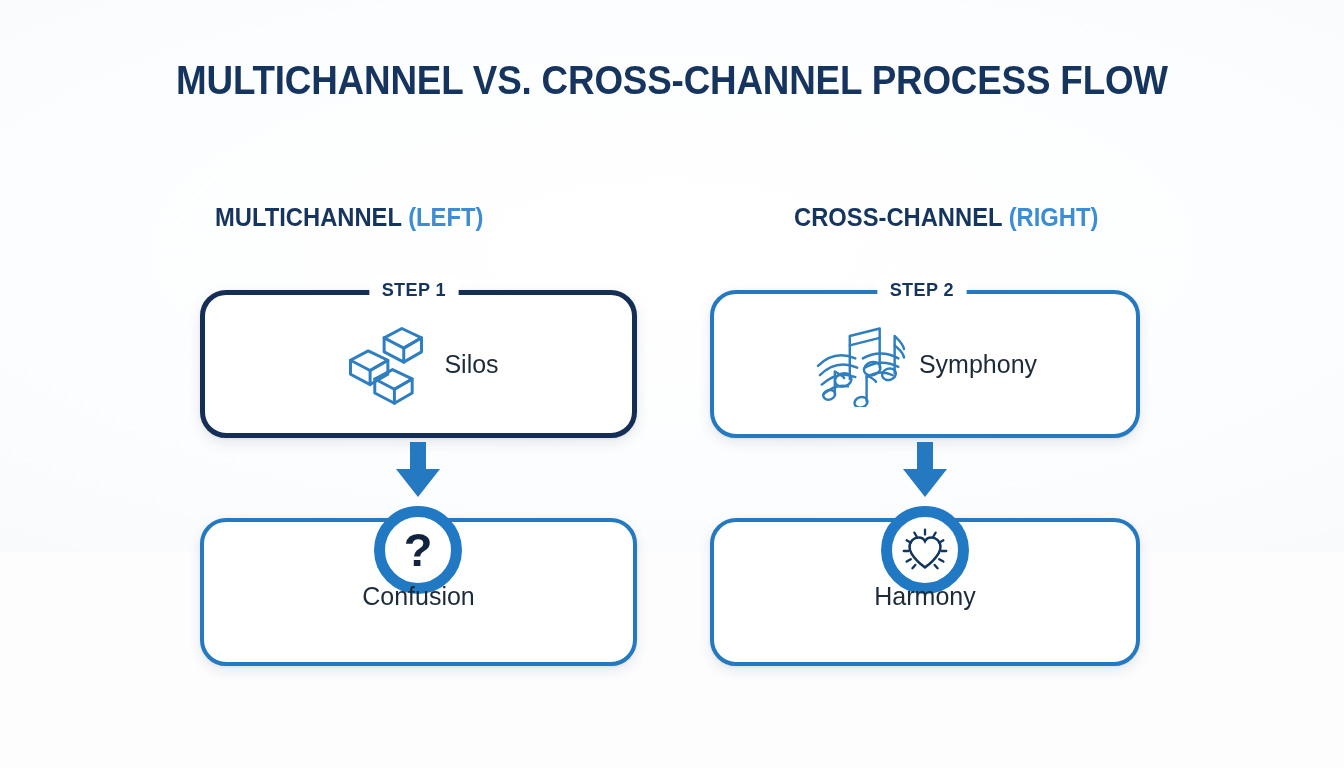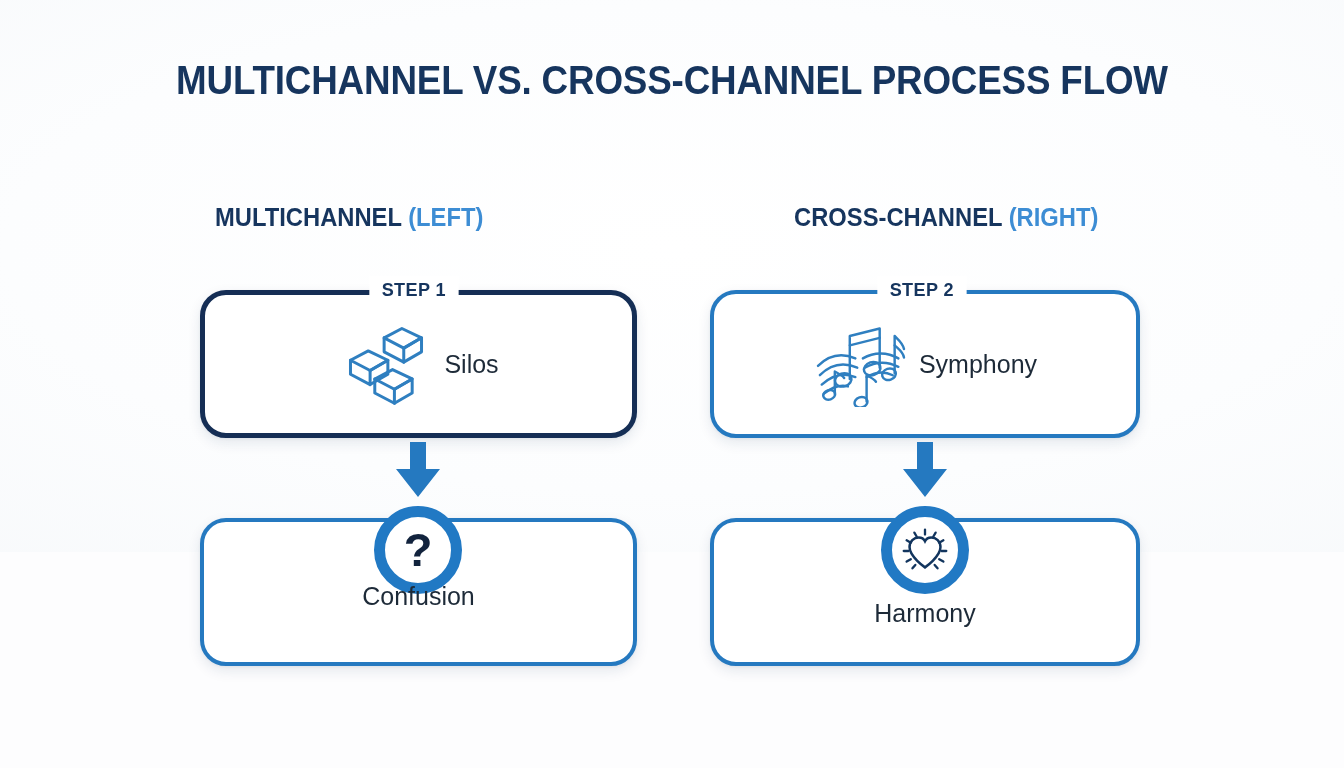--- a/index.html
+++ b/index.html
@@ -129,21 +129,21 @@
   
   .card-label-bottom {
     position: absolute;
     width: 437px;
     text-align: center;
     font-size: 25px;
     color: #1d2a38;
     top: 582px;
   }
   #label-bottom-left  { left: 200px; width: 437px; }
-  #label-bottom-right { left: 710px; width: 430px; margin-top: 17px; }
+  #label-bottom-right { left: 710px; width: 430px; }
 
   
   .arrow {
     position: absolute;
     width: 46px;
     height: 56px;
   }
   #arrow-left  { left: 395px; top: 442px; }
   #arrow-right { left: 902px; top: 442px; }
 

